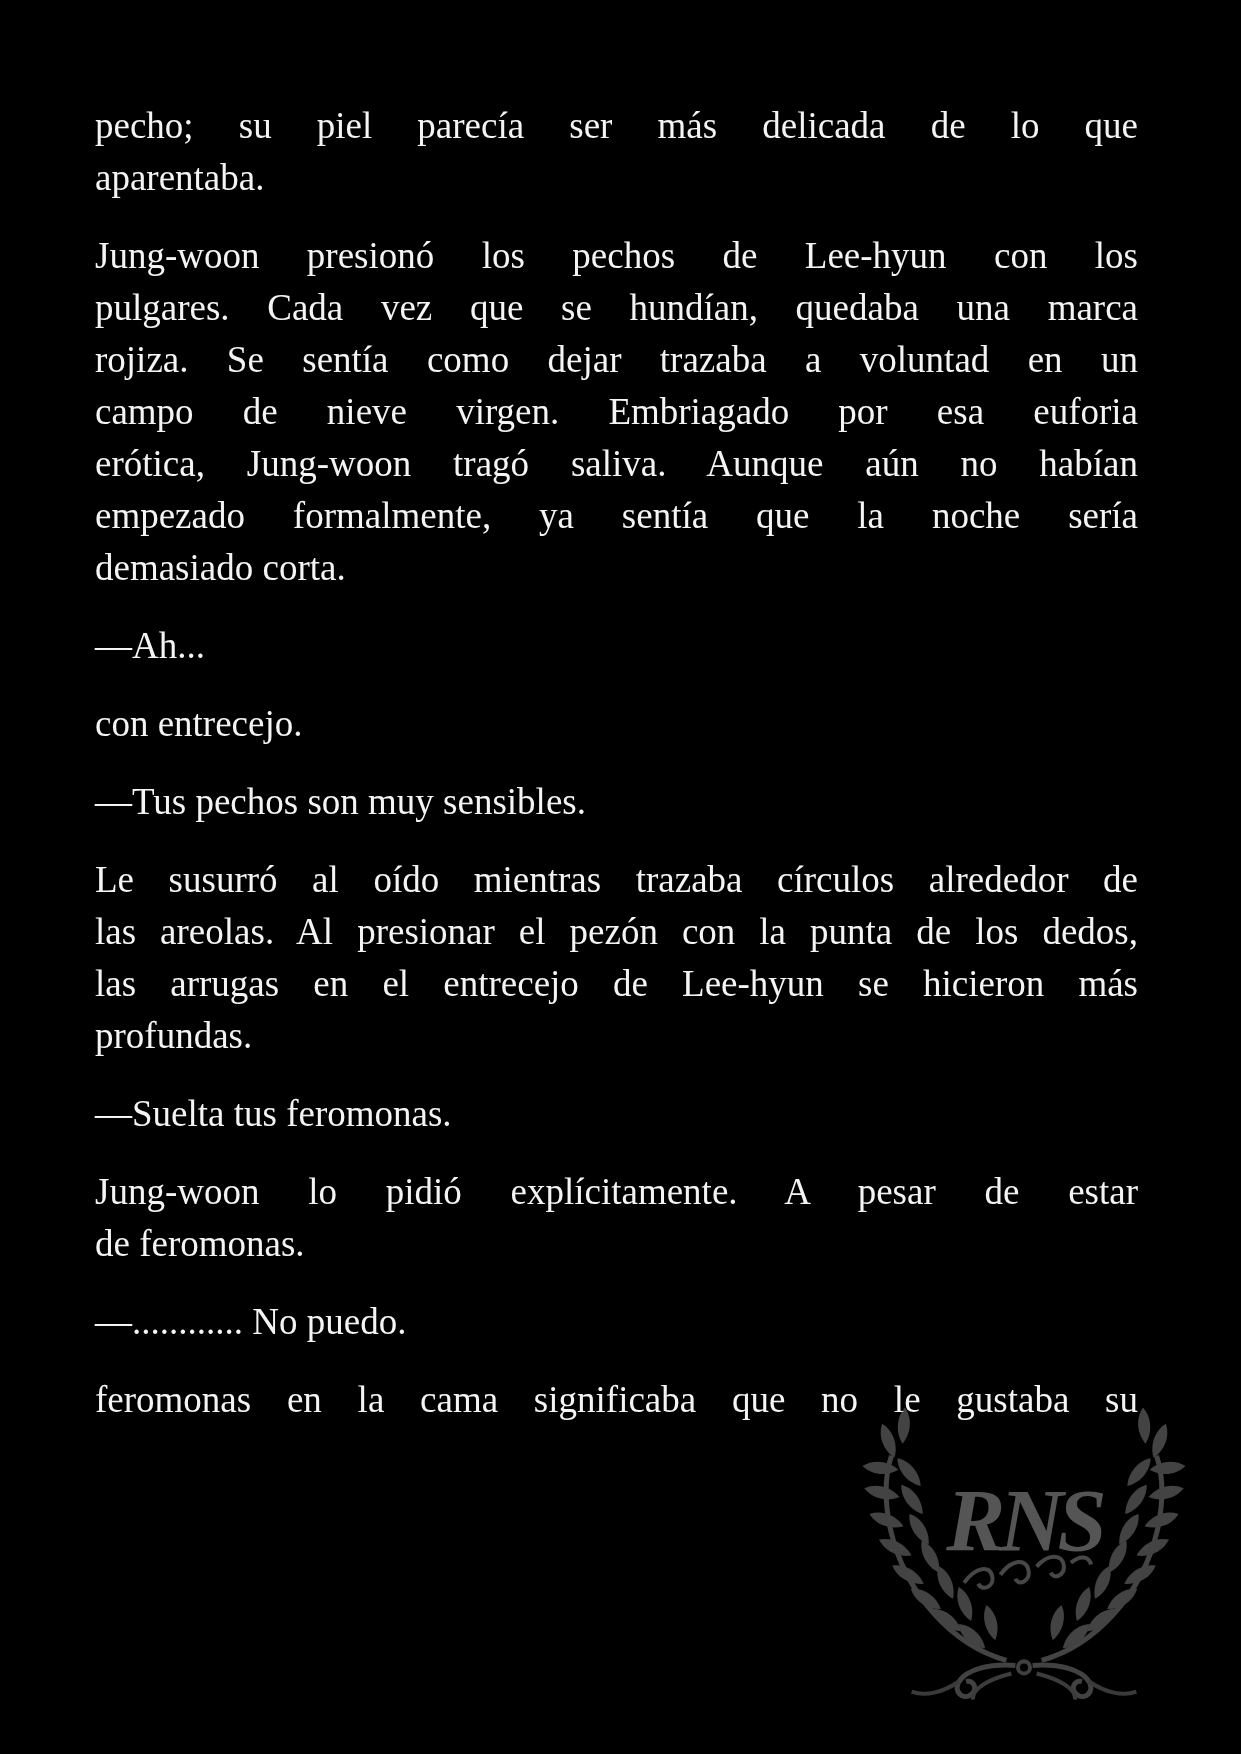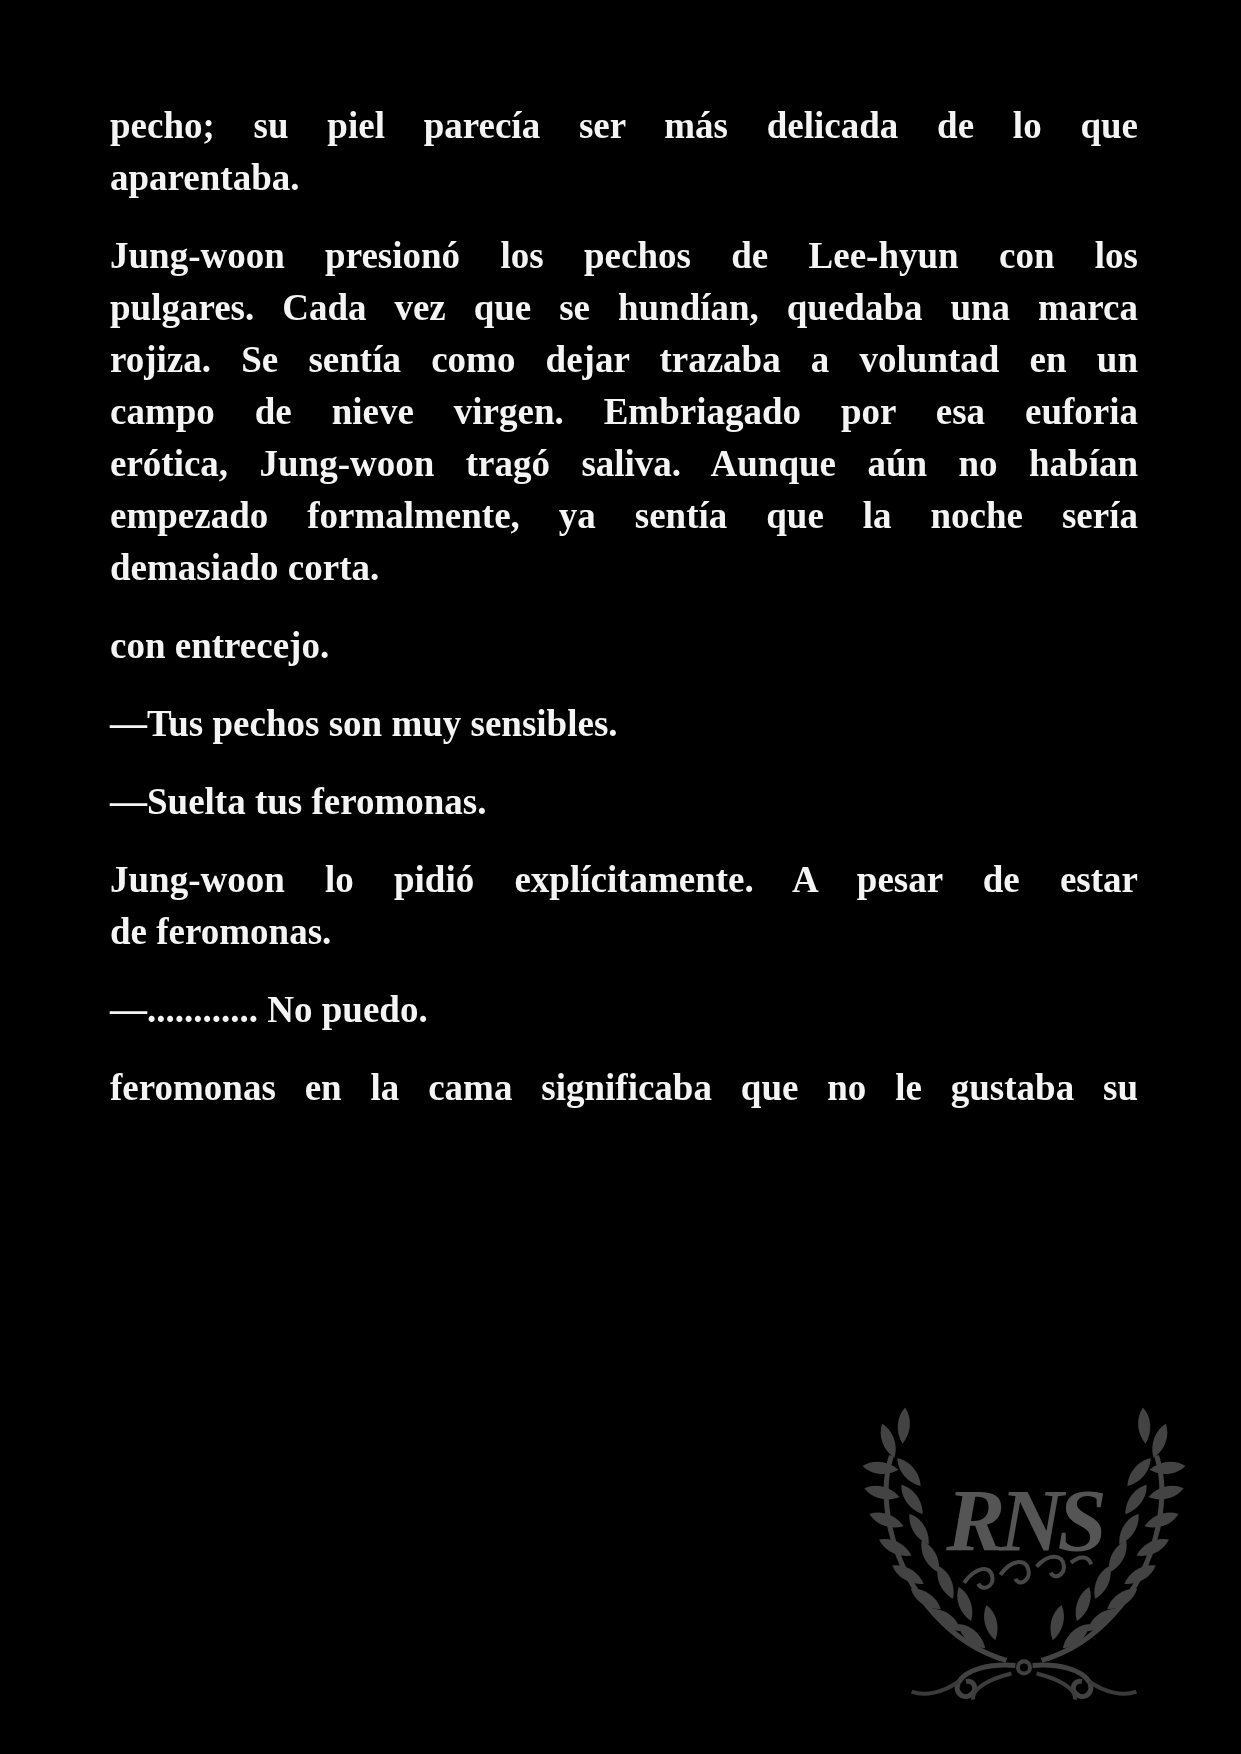--- a/index.html
+++ b/index.html
@@ -19,21 +19,21 @@
     overflow:hidden;
     font-family:"Liberation Serif","DejaVu Serif",serif;
   }
   .text-block{
     position:relative;
     z-index:1;
     color:var(--fg);
     font-size:37px;
     line-height:52px;
   }
-  .para{margin:0 0 26px 15px;font-weight:bold;}
+  .para{margin:0 0 26px 0;}
   .line{
     text-align:justify;
     text-align-last:justify;
   }
   .line.last{
     text-align-last:left;
   }
   .watermark{
     position:absolute;
     left:835px;
@@ -106,25 +106,34 @@
       </div>
       <div class="para narration">
         <div class="line">Jung-woon presionó los pechos de Lee-hyun con los</div>
         <div class="line">pulgares. Cada vez que se hundían, quedaba una marca</div>
         <div class="line">rojiza. Se sentía como dejar trazaba a voluntad en un</div>
         <div class="line">campo de nieve virgen. Embriagado por esa euforia</div>
         <div class="line">erótica, Jung-woon tragó saliva. Aunque aún no habían</div>
         <div class="line">empezado formalmente, ya sentía que la noche sería</div>
         <div class="line last">demasiado corta.</div>
       </div>
+      <div class="para dialogue">
+        <div class="line last">—Ah...</div>
+      </div>
       <div class="para narration">
         <div class="line last">con entrecejo.</div>
       </div>
       <div class="para dialogue">
         <div class="line last">—Tus pechos son muy sensibles.</div>
+      </div>
+      <div class="para narration">
+        <div class="line">Le susurró al oído mientras trazaba círculos alrededor de</div>
+        <div class="line">las areolas. Al presionar el pezón con la punta de los dedos,</div>
+        <div class="line">las arrugas en el entrecejo de Lee-hyun se hicieron más</div>
+        <div class="line last">profundas.</div>
       </div>
       <div class="para dialogue">
         <div class="line last">—Suelta tus feromonas.</div>
       </div>
       <div class="para narration">
         <div class="line">Jung-woon lo pidió explícitamente. A pesar de estar</div>
         <div class="line last">de feromonas.</div>
       </div>
       <div class="para dialogue">
         <div class="line last">—............ No puedo.</div>

